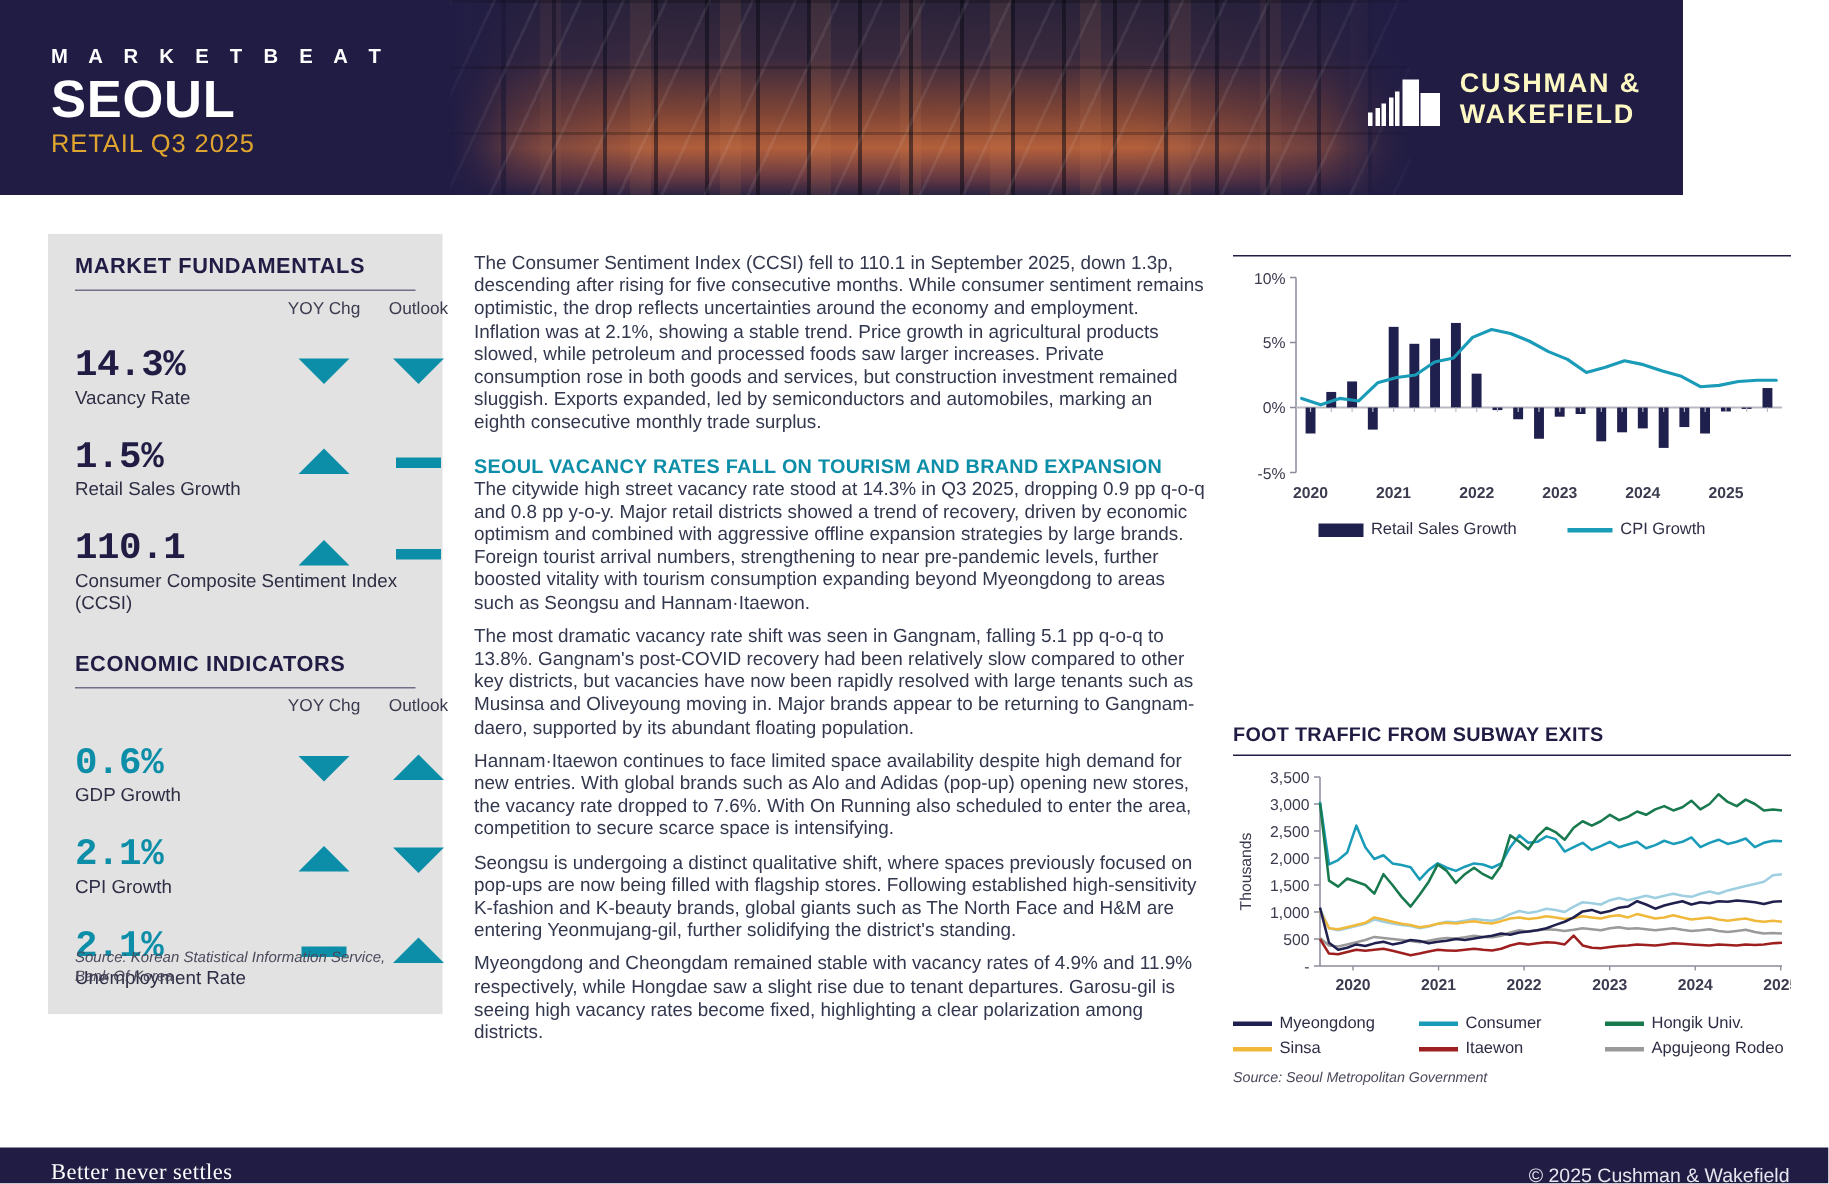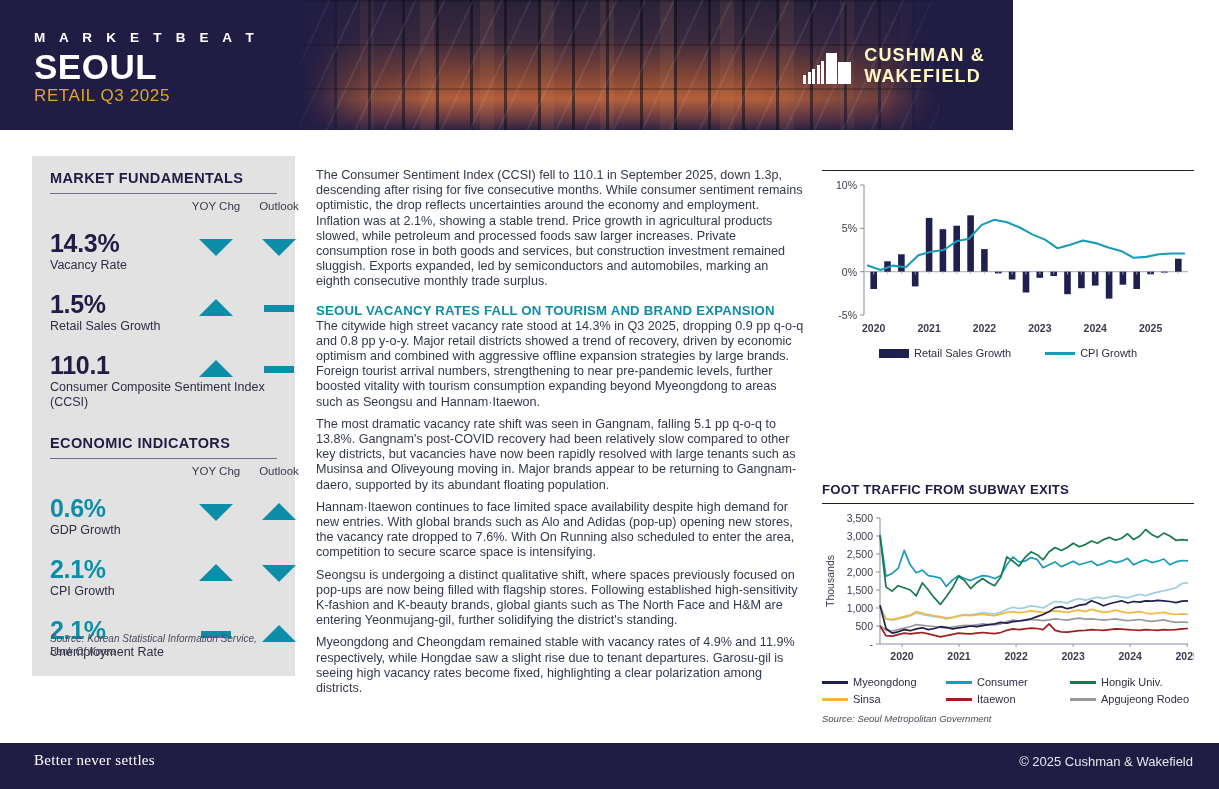--- a/index.html
+++ b/index.html
@@ -7,21 +7,21 @@
   body {
     font-family: "Liberation Sans", sans-serif;
     background: #ffffff;
     color: #262b49;
     overflow: hidden;
   }
   .page { position: relative; width: 1219px; height: 789px; background:#fff; }
 
   
   .header {
-    position: absolute; left:0; top:0; width:1013px; height:130px;
+    position: absolute; left:0; top:0; width:1122px; height:130px;
     background:#201c44; overflow:hidden;
   }
   .hero-photo {
     position:absolute; left:300px; top:0; width:640px; height:130px;
     background:
       linear-gradient(90deg, rgba(32,28,68,.97) 0%, rgba(32,28,68,.45) 9%, rgba(32,28,68,.12) 22%, rgba(32,28,68,.10) 72%, rgba(32,28,68,.55) 92%, rgba(32,28,68,.98) 100%),
       repeating-linear-gradient(90deg, rgba(10,10,18,.55) 0px, rgba(10,10,18,.55) 3px, rgba(255,255,255,0) 3px, rgba(255,255,255,0) 34px),
       repeating-linear-gradient(90deg, rgba(255,160,90,.10) 0px, rgba(255,160,90,.10) 14px, rgba(255,255,255,0) 14px, rgba(255,255,255,0) 60px),
       linear-gradient(180deg, #2a2338 0%, #3d2b3d 30%, #8c4a33 58%, #c4673a 76%, #6a3a42 92%, #2c2440 100%),
       radial-gradient(ellipse at 62% 62%, rgba(255,150,70,.55) 0%, rgba(255,150,70,0) 55%),
@@ -66,21 +66,21 @@
   }
   .panel-rule { height:1px; background:#6f6f88; margin-bottom:4px; }
   .col-heads { position:relative; height:32px; }
   .col-heads .h {
     position:absolute; top:2px; font-size:11.5px; color:#3b3b4f; text-align:center;
   }
   .h-yoy { left:140px; width:52px; line-height:12.5px; }
   .h-out { left:200px; width:58px; }
 
   .metric { position:relative; height:61px; }
-  .metric .val { font-size:25px; font-weight:bold; line-height:27px; letter-spacing:-.3px; }
+  .metric .val { font-size:25px; font-weight:bold; line-height:27px; letter-spacing:-.3px;font-family:Liberation Mono, monospace; }
   .metric .lbl { font-size:12.5px; color:#2d2d44; line-height:15px; margin-top:1px; }
   .m-dark .val { color:#201c44; }
   .m-teal .val { color:#0d8ea8; }
 
   .ind { position:absolute; top:6px; width:34px; height:22px; }
   .ind.yoy { left:149px; }
   .ind.out { left:212px; }
   .tri-up, .tri-dn, .flat { position:absolute; left:0; }
   .tri-up { width:0;height:0;border-left:17px solid transparent;border-right:17px solid transparent;border-bottom:17px solid #0d8ea8; top:2px;}
   .tri-dn { width:0;height:0;border-left:17px solid transparent;border-right:17px solid transparent;border-top:17px solid #0d8ea8; top:3px;}
@@ -114,21 +114,21 @@
   }
   .chart-rule { height:1.4px; background:#201c44; margin-bottom:6px; }
   .plot { position:relative; }
   .legend { display:flex; flex-wrap:wrap; font-size:11px; color:#2d2d44; }
   .lg-item { display:flex; align-items:center; gap:5px; }
   .lg-swatch { display:block; }
   .chart-src { font-size:9.5px; font-style:italic; color:#4a4a5c; }
 
   
   .footer {
-    position:absolute; left:0; bottom:0; width:1219px; height:46px;
+    position:absolute; left:0; bottom:0; width:1219px; height:24px;
     background:#201c44;
   }
   .footer-tag {
     position:absolute; left:34px; top:9px; color:#fff; font-size:15px;
     font-family:"Liberation Serif", serif; letter-spacing:.3px;
   }
   .footer-copy {
     position:absolute; right:26px; top:11px; color:#e6e6ee; font-size:13px;
   }
 </style>

